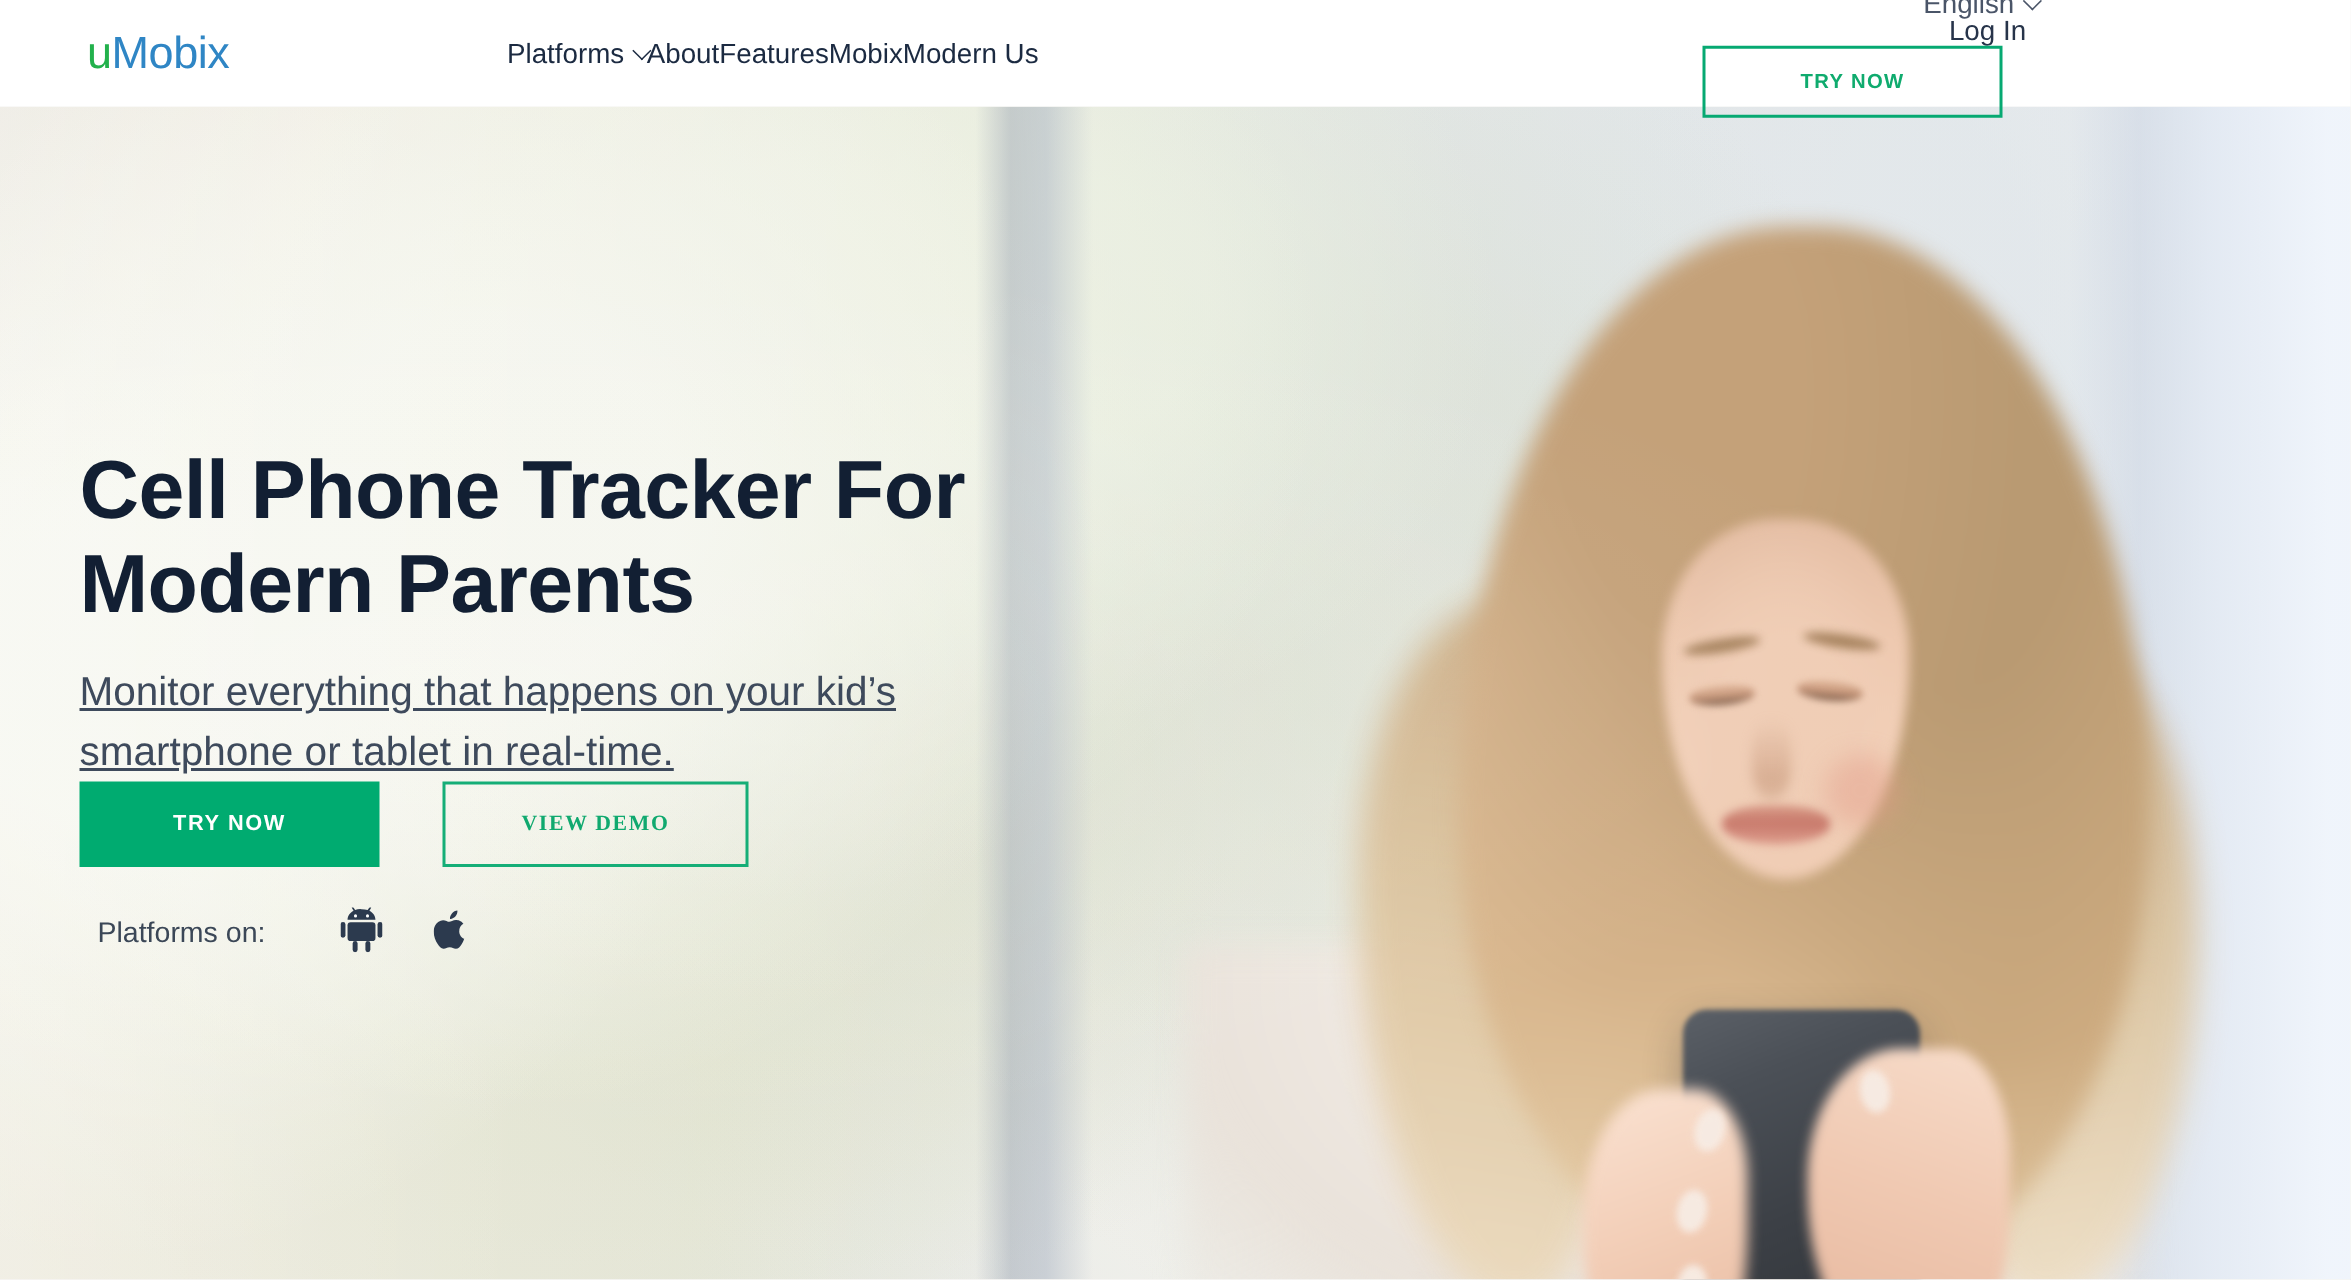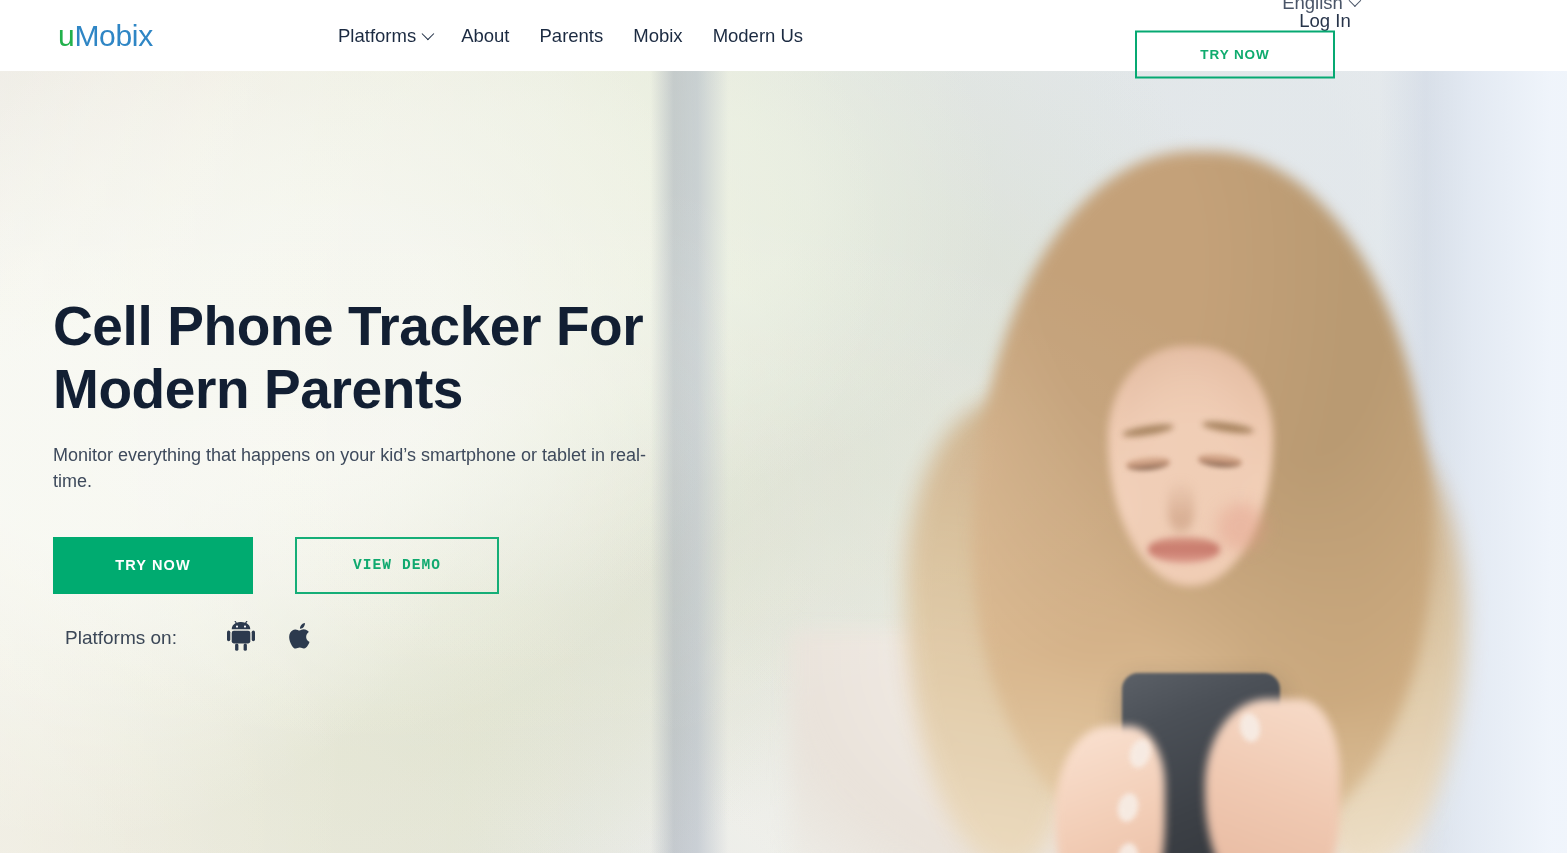--- a/index.html
+++ b/index.html
@@ -48,21 +48,20 @@
   .logo-u { color: #22B14C; }
   .logo-mobix { color: #2F86C5; }
 
   .main-nav {
     position: absolute;
     left: 338px;
     top: 50%;
     transform: translateY(-50%);
     display: flex;
     align-items: center;
-    gap: 30px;
     white-space: nowrap;
   }
   .nav-item {
     display: flex;
     align-items: center;
     gap: 6px;
     font-size: 18.5px;
     color: #1B2A41;
     cursor: pointer;
     line-height: 1;
@@ -394,25 +393,25 @@
   }
   .hero-title {
     font-size: 55px;
     font-weight: bold;
     line-height: 1.14;
     color: #121F33;
     letter-spacing: -0.4px;
     margin-bottom: 22px;
   }
   .hero-sub {
-    font-size: 18px;
+    font-size: 27px;
     line-height: 1.45;
     color: #3E4A5C;
     max-width: 600px;
-    margin-bottom: 42px;
+    text-decoration: underline;
   }
 
   .cta-row {
     display: flex;
     align-items: center;
     gap: 42px;
     margin-bottom: 27px;
   }
   .btn-try-hero {
     width: 200px; height: 57px;
@@ -426,21 +425,21 @@
     cursor: pointer;
   }
   .btn-view-demo {
     width: 204px; height: 57px;
     background: transparent;
     border: 2px solid #15AE77;
     color: #10A96F;
     font-size: 14.5px;
     font-weight: bold;
     letter-spacing: 1.1px;
-    font-family: Liberation Mono, monospace;
+    font-family: Liberation Serif, serif;
     cursor: pointer;
   }
 
   .available-row {
     display: flex;
     align-items: center;
     gap: 0;
     padding-left: 12px;
   }
   .available-label {
@@ -465,21 +464,21 @@
 
     <nav class="main-nav">
       <div class="nav-item">
         <span>Platforms</span>
         <span class="chev"></span>
       </div>
       <div class="nav-item">
         <span>About</span>
       </div>
       <div class="nav-item">
-        <span>Parents</span>
+        <span>Features</span>
       </div>
       <div class="nav-item">
         <span>Mobix</span>
       </div>
       <div class="nav-item">
         <span>Modern Us</span>
       </div>
     </nav>
 
     <div class="header-right">

